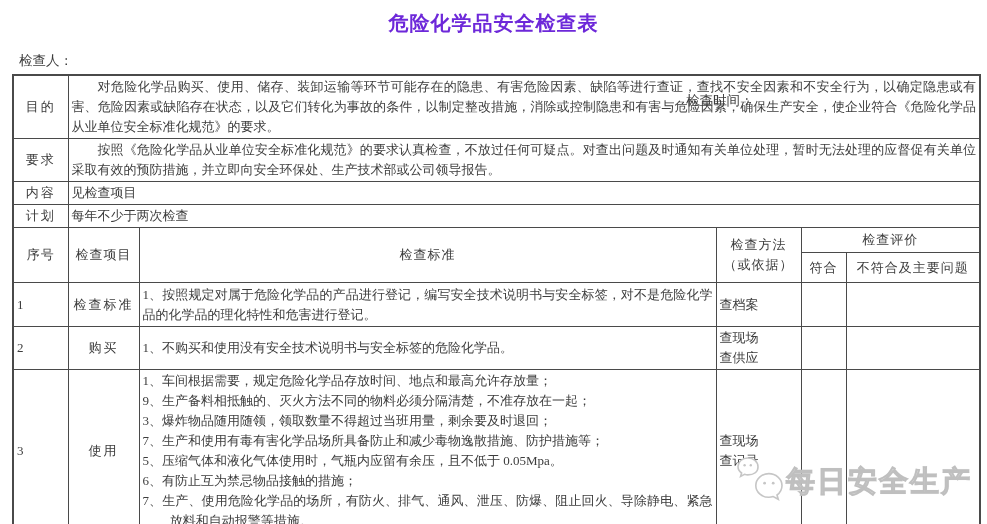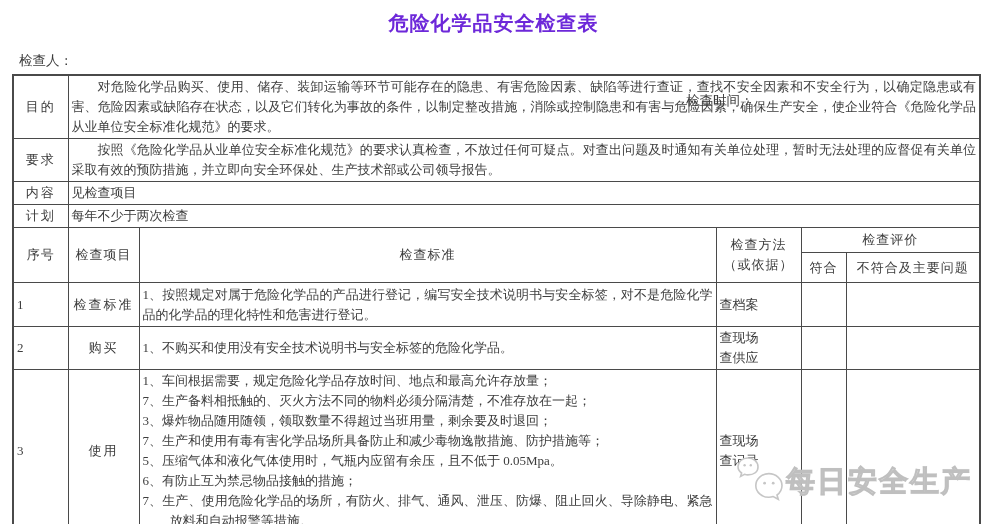--- a/index.html
+++ b/index.html
@@ -145,21 +145,21 @@
 查供应</td>
     <td class="c-center"></td>
     <td></td>
   </tr>
 
   <tr style="height:160px">
     <td class="c-center">3</td>
     <td class="c-label">使用</td>
     <td>
       <div class="std-line">1、车间根据需要，规定危险化学品存放时间、地点和最高允许存放量；</div>
-      <div class="std-line">7、生产备料相抵触的、灭火方法不同的物料必须分隔清楚，不准存放在一起；</div>
+      <div class="std-line">9、生产备料相抵触的、灭火方法不同的物料必须分隔清楚，不准存放在一起；</div>
       <div class="std-line">3、爆炸物品随用随领，领取数量不得超过当班用量，剩余要及时退回；</div>
       <div class="std-line">7、生产和使用有毒有害化学品场所具备防止和减少毒物逸散措施、防护措施等；</div>
       <div class="std-line">5、压缩气体和液化气体使用时，气瓶内应留有余压，且不低于 0.05Mpa。</div>
       <div class="std-line">6、有防止互为禁忌物品接触的措施；</div>
       <div class="std-line">7、生产、使用危险化学品的场所，有防火、排气、通风、泄压、防爆、阻止回火、导除静电、紧急放料和自动报警等措施。</div>
     </td>
     <td class="c-center pre">查现场
 查记录</td>
     <td class="c-center"></td>
     <td></td>

